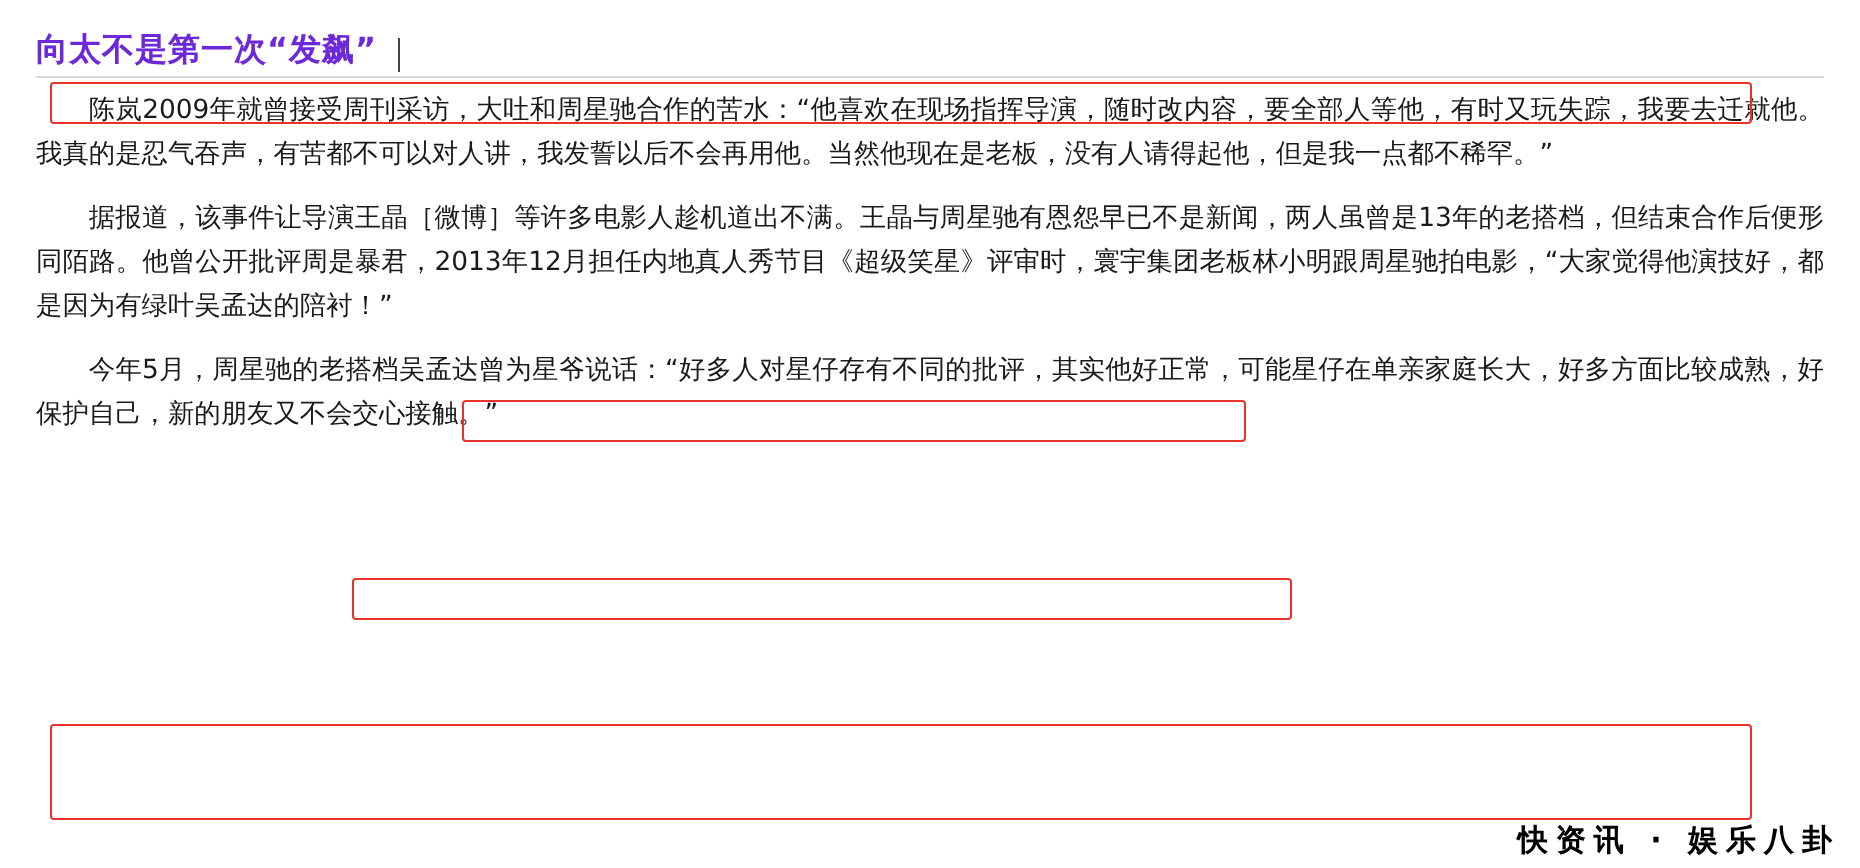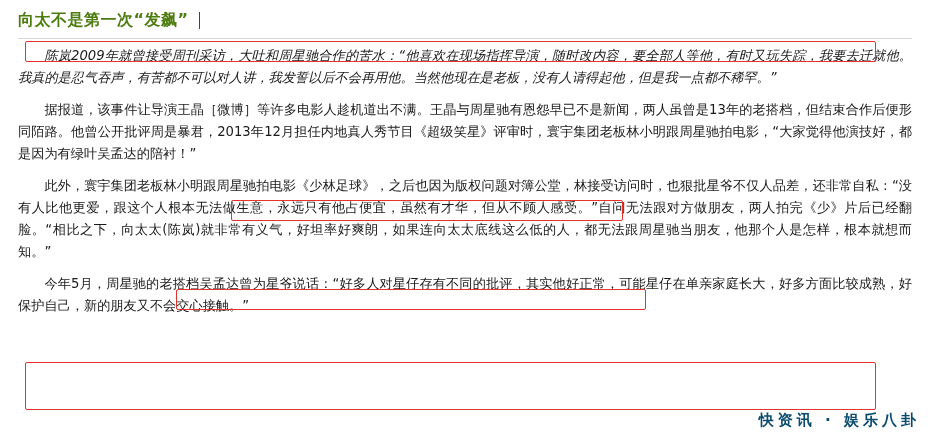--- a/index.html
+++ b/index.html
@@ -17,26 +17,26 @@
   }
   .page {
     position: relative;
     width: 930px;
     height: 434px;
     box-sizing: border-box;
     padding: 0 18px;
   }
   .title-bar {
     display: flex;
-    align-items: center;
+    align-items: flex-end;
     height: 32px;
     padding-top: 4px;
     font-size: 16px;
     font-weight: bold;
-    color: #4d7c0f;
+    color: #6d28d9;
     letter-spacing: 0.5px;
   }
   .title-bar .title-text {
     font-size: 16px;
     font-weight: bold;
   }
   .title-bar .cursor {
     display: inline-block;
     width: 1px;
     height: 17px;
@@ -62,42 +62,41 @@
     border: 1.6px solid #e8332a;
     border-radius: 2px;
     pointer-events: none;
     box-sizing: border-box;
   }
   .watermark {
     position: absolute;
     right: 10px;
     bottom: 4px;
     font-size: 15px;
-    color: #0c4a6e;
+    color: #000000;
     letter-spacing: 4px;
     font-weight: bold;
     white-space: nowrap;
   }
-  .p1 { margin-top: 2px; font-style: italic; }
+  .p1 { margin-top: 2px; }
 </style>
 </head>
 <body>
 
 <div class="page">
 
   <div class="title-bar">
     <span class="title-text">向太不是第一次“发飙”</span>
     <span class="cursor"></span>
   </div>
   <div class="title-rule"></div>
 
   <div class="body">
     <p class="p1">陈岚2009年就曾接受周刊采访，大吐和周星驰合作的苦水：“他喜欢在现场指挥导演，随时改内容，要全部人等他，有时又玩失踪，我要去迁就他。我真的是忍气吞声，有苦都不可以对人讲，我发誓以后不会再用他。当然他现在是老板，没有人请得起他，但是我一点都不稀罕。”</p>
     <p>据报道，该事件让导演王晶［微博］等许多电影人趁机道出不满。王晶与周星驰有恩怨早已不是新闻，两人虽曾是13年的老搭档，但结束合作后便形同陌路。他曾公开批评周是暴君，2013年12月担任内地真人秀节目《超级笑星》评审时，寰宇集团老板林小明跟周星驰拍电影，“大家觉得他演技好，都是因为有绿叶吴孟达的陪衬！”</p>
-    <p>此外，寰宇集团老板林小明跟周星驰拍电影《少林足球》，之后也因为版权问题对簿公堂，林接受访问时，也狠批星爷不仅人品差，还非常自私：“没有人比他更爱，跟这个人根本无法做生意，永远只有他占便宜，虽然有才华，但从不顾人感受。”自问无法跟对方做朋友，两人拍完《少》片后已经翻脸。“相比之下，向太太(陈岚)就非常有义气，好坦率好爽朗，如果连向太太底线这么低的人，都无法跟周星驰当朋友，他那个人是怎样，根本就想而知。”</p>
     <p>今年5月，周星驰的老搭档吴孟达曾为星爷说话：“好多人对星仔存有不同的批评，其实他好正常，可能星仔在单亲家庭长大，好多方面比较成熟，好保护自己，新的朋友又不会交心接触。”</p>
   </div>
 
   <div class="redbox" style="left:25px;top:41px;width:851px;height:21px;"></div>
   <div class="redbox" style="left:231px;top:200px;width:392px;height:21px;"></div>
   <div class="redbox" style="left:176px;top:289px;width:470px;height:21px;"></div>
   <div class="redbox" style="left:25px;top:362px;width:851px;height:48px;"></div>
 
   <div class="watermark">快资讯 · 娱乐八卦</div>
 </div>

